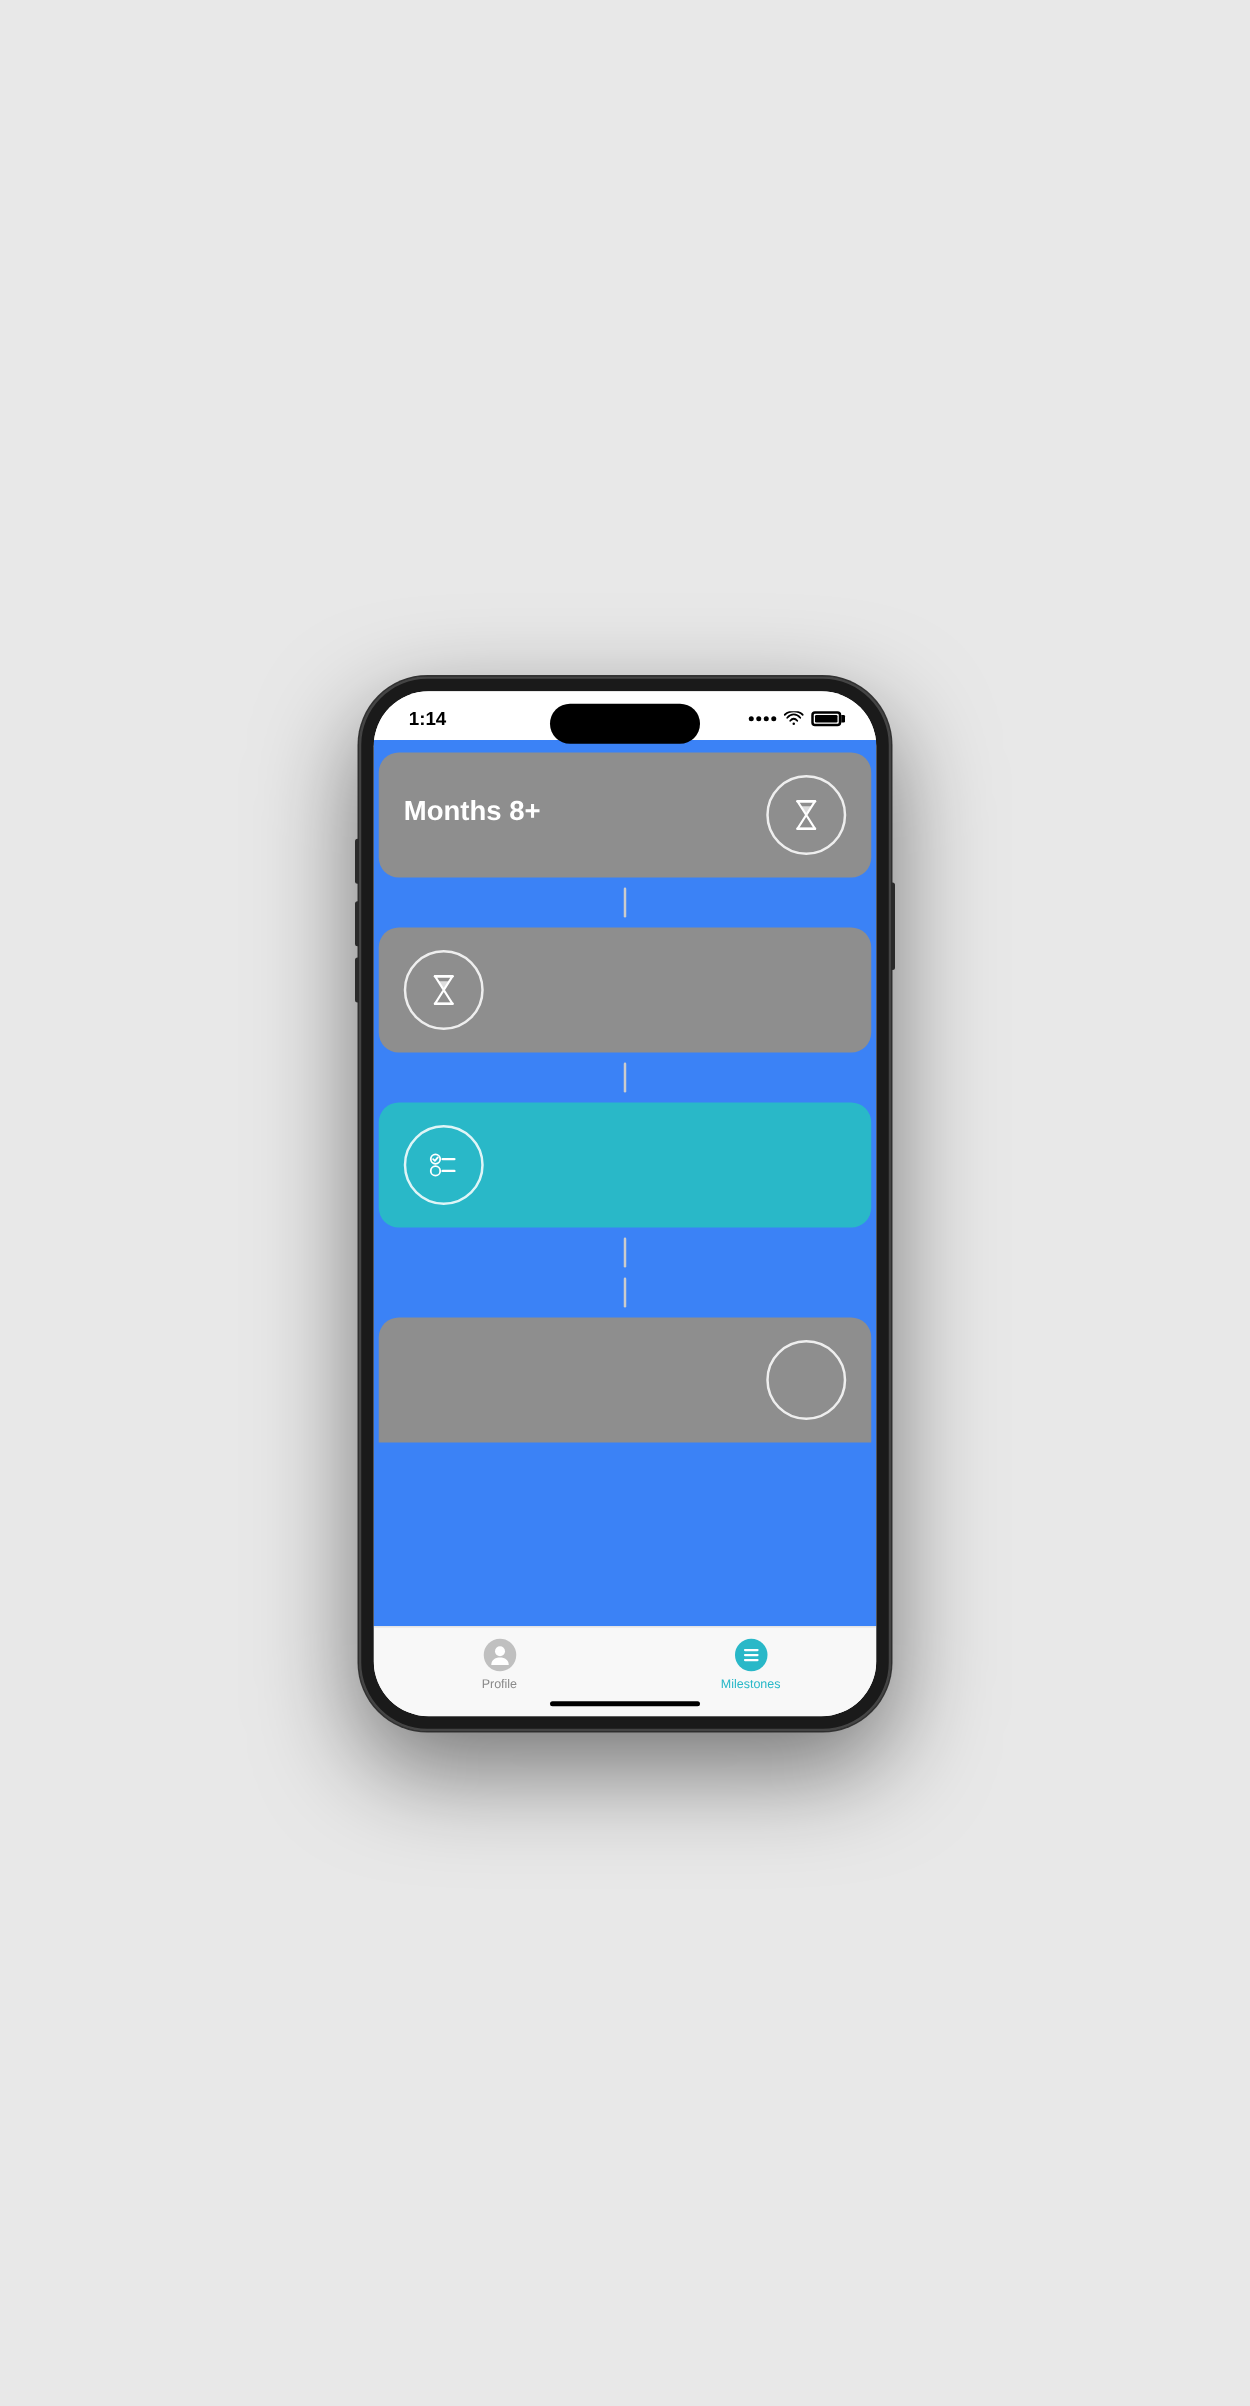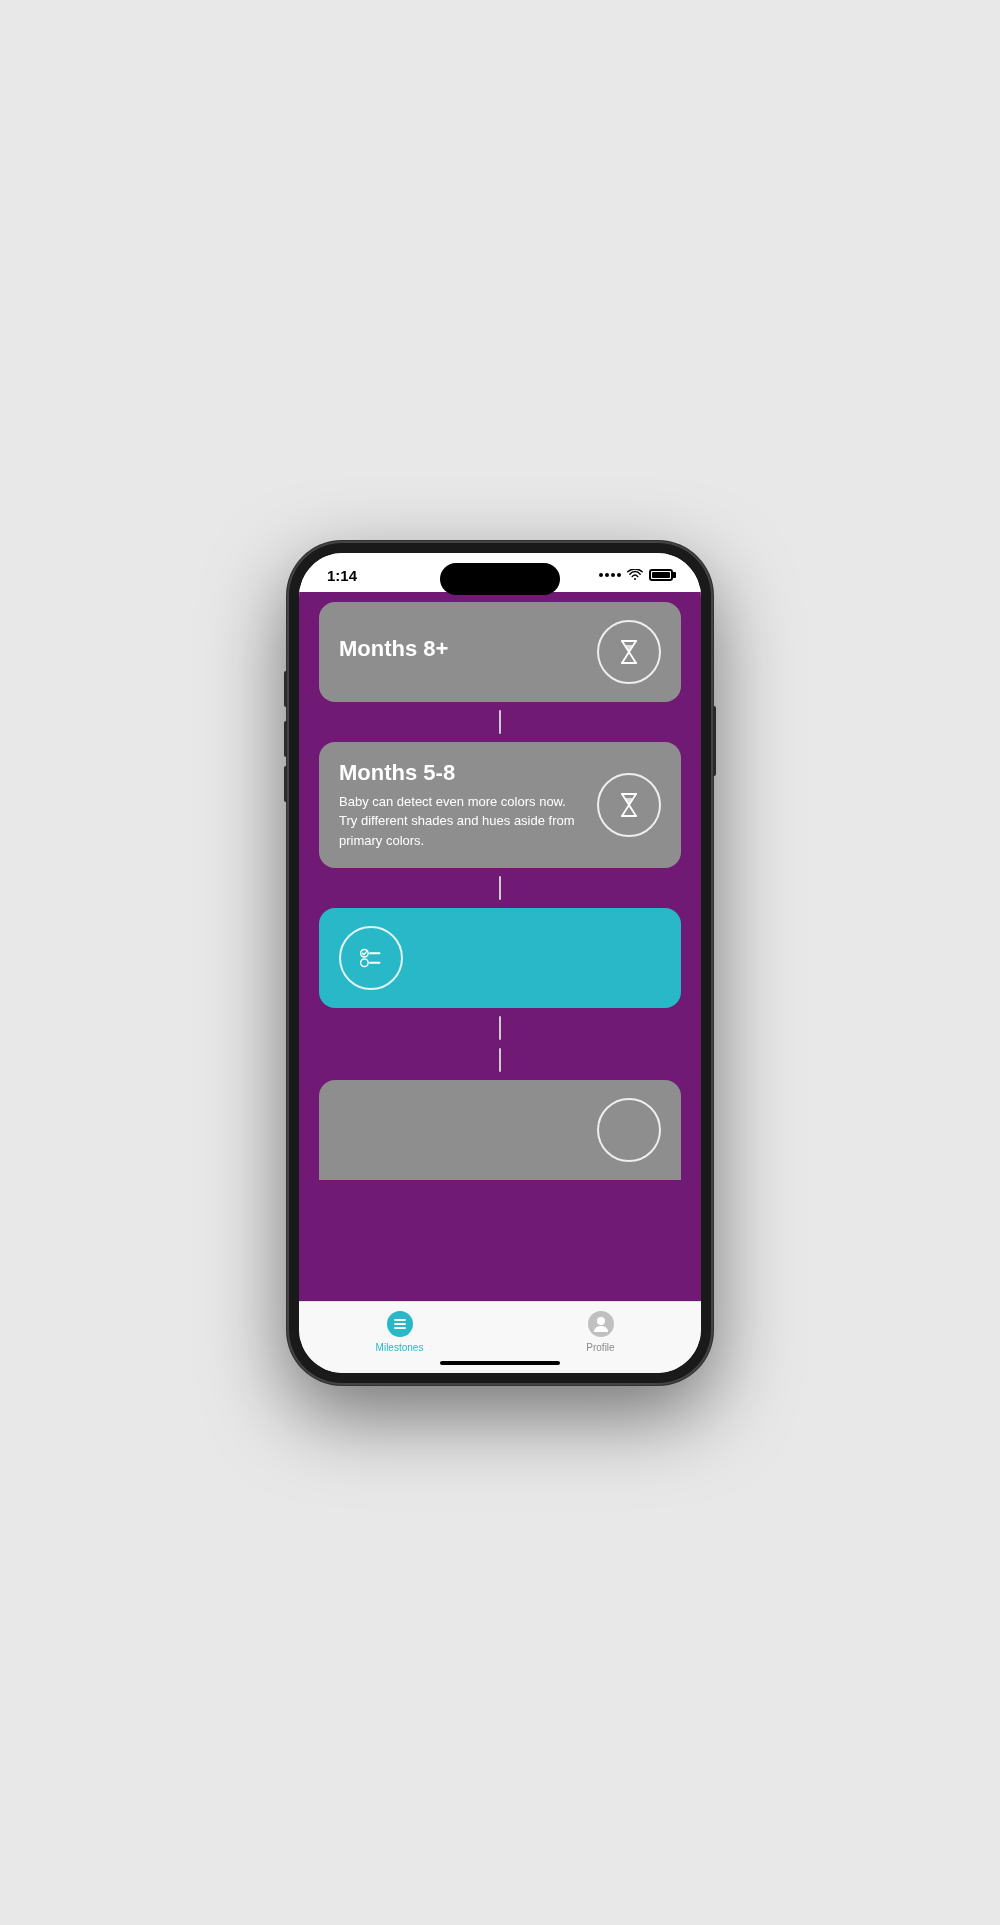--- a/index.html
+++ b/index.html
@@ -148,22 +148,22 @@
       font-size: 17px;
       font-weight: 600;
       color: #000;
       text-align: center;
     }
 
     
     .content-area {
       flex: 1;
       overflow-y: auto;
-      background: #701a75;
-      padding: 10px 20px;
+      background: #3b82f6;
+      padding: 10px 4px;
     }
 
     
     .milestone-card {
       border-radius: 16px;
       padding: 18px 20px;
       display: flex;
       justify-content: space-between;
       align-items: center;
       margin-bottom: 0;
@@ -343,24 +343,20 @@
             <path d="M11 8 H19 L15 15 Z" fill="white" opacity="0.7"></path>
           </svg>
         </div>
       </div>
 
       <div class="connector">
         <div class="connector-line"></div>
       </div>
 
       <div class="milestone-card grey">
-        <div class="card-text">
-          <div class="card-title">Months 5-8</div>
-          <div class="card-desc">Baby can detect even more colors now. Try different shades and hues aside from primary colors.</div>
-        </div>
         <div class="card-icon-circle">
           <svg class="hourglass-svg" viewBox="0 0 30 30" fill="none" xmlns="http://www.w3.org/2000/svg">
             <path d="M8 4 H22 L15 15 L22 26 H8 L15 15 Z" stroke="white" stroke-width="1.8" fill="none" stroke-linejoin="round"></path>
             <path d="M8 4 H22" stroke="white" stroke-width="2" stroke-linecap="round"></path>
             <path d="M8 26 H22" stroke="white" stroke-width="2" stroke-linecap="round"></path>
             <path d="M11 8 H19 L15 15 Z" fill="white" opacity="0.7"></path>
           </svg>
         </div>
       </div>
 
@@ -394,40 +390,40 @@
       <div class="card-partial">
         <div class="card-text"></div>
         <div class="card-icon-circle">
           
         </div>
       </div>
 
     </div>
 
     <div class="bottom-nav">
+
+      <div class="nav-item">
+        <svg class="nav-icon" viewBox="0 0 28 28" fill="none" xmlns="http://www.w3.org/2000/svg">
+          <circle cx="14" cy="14" r="13" fill="#c0c0c0"></circle>
+          <circle cx="14" cy="11" r="4" fill="white"></circle>
+          <path d="M7 22 C7 18 10 16 14 16 C18 16 21 18 21 22" fill="white"></path>
+        </svg>
+        <span class="nav-label">Profile</span>
+      </div>
 
       <div class="nav-item">
         <svg class="nav-icon" viewBox="0 0 28 28" fill="none" xmlns="http://www.w3.org/2000/svg">
           <circle cx="14" cy="14" r="13" fill="#29b8c8"></circle>
           <line x1="9" y1="10" x2="19" y2="10" stroke="white" stroke-width="1.8" stroke-linecap="round"></line>
           <line x1="9" y1="14" x2="19" y2="14" stroke="white" stroke-width="1.8" stroke-linecap="round"></line>
           <line x1="9" y1="18" x2="19" y2="18" stroke="white" stroke-width="1.8" stroke-linecap="round"></line>
         </svg>
         <span class="nav-label active">Milestones</span>
       </div>
 
-      <div class="nav-item">
-        <svg class="nav-icon" viewBox="0 0 28 28" fill="none" xmlns="http://www.w3.org/2000/svg">
-          <circle cx="14" cy="14" r="13" fill="#c0c0c0"></circle>
-          <circle cx="14" cy="11" r="4" fill="white"></circle>
-          <path d="M7 22 C7 18 10 16 14 16 C18 16 21 18 21 22" fill="white"></path>
-        </svg>
-        <span class="nav-label">Profile</span>
-      </div>
-
     </div>
 
     <div class="home-indicator">
       <div class="home-bar"></div>
     </div>
 
   </div>
 </div>
 
 </body></html>

